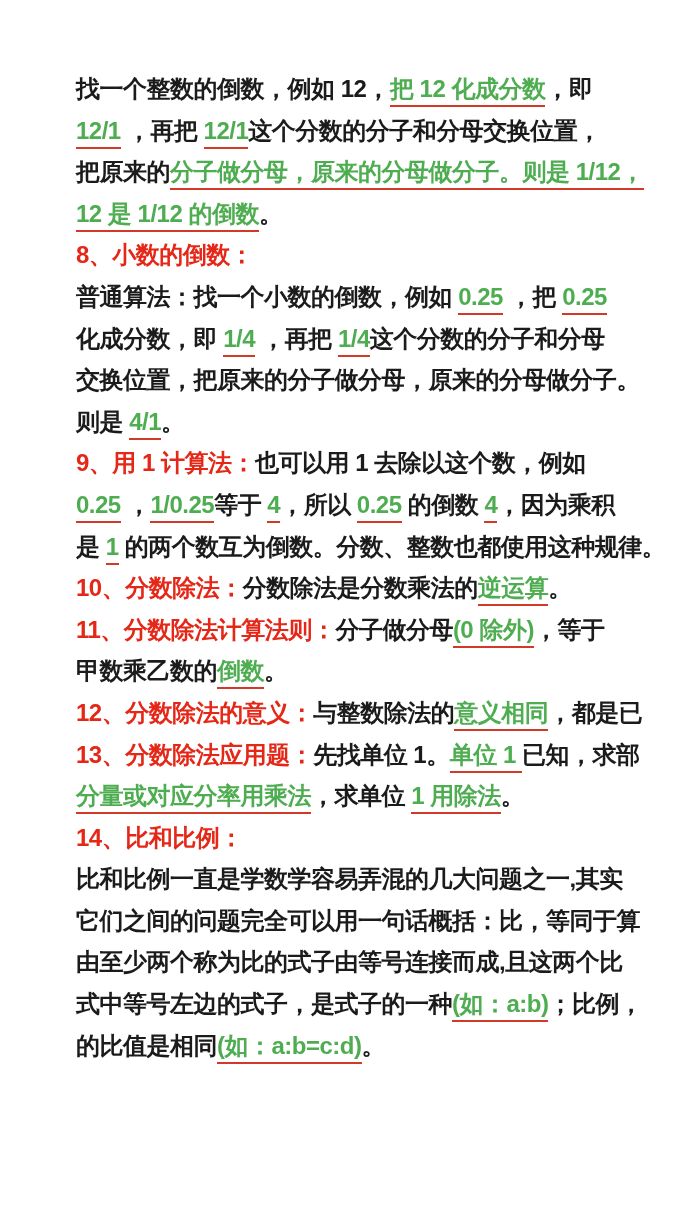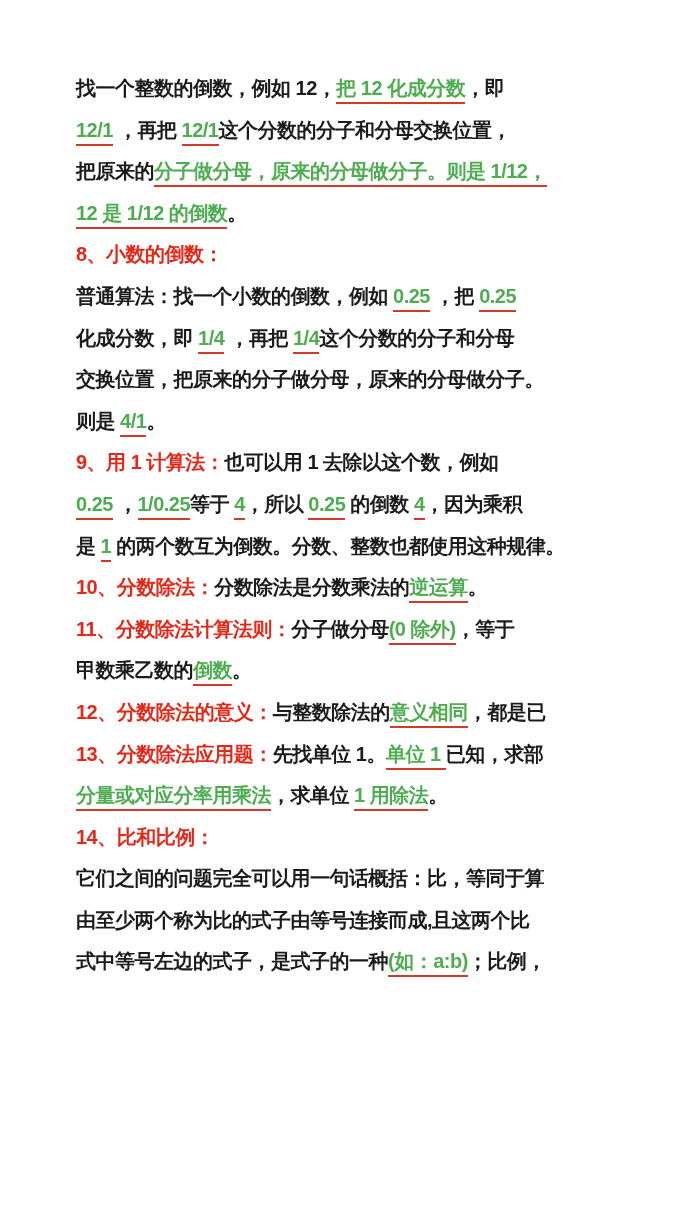--- a/index.html
+++ b/index.html
@@ -15,21 +15,21 @@
     box-sizing: border-box;
     padding: 68px 40px 0 76px;
     overflow: hidden;
     font-family: "Liberation Sans", "DejaVu Sans", sans-serif;
     font-weight: 700;
   }
   .text-block {
     width: 100%;
   }
   .line {
-    font-size: 20px;
+    font-size: 24px;
     line-height: 41.6px;
     letter-spacing: -0.5px;
     white-space: nowrap;
     color: var(--body-black, #1b1b1b);
   }
   .seg-black {
     color: var(--body-black, #1b1b1b);
   }
   .seg-red {
     color: var(--heading-red, #e52718);
@@ -57,17 +57,19 @@
       <div class="line"><span class="seg-red">9、用 1 计算法：</span><span class="seg-black">也可以用 1 去除以这个数，例如</span></div>
       <div class="line"><span class="seg-green">0.25</span><span class="seg-black"> ，</span><span class="seg-green">1/0.25</span><span class="seg-black">等于 </span><span class="seg-green">4</span><span class="seg-black">，所以 </span><span class="seg-green">0.25</span><span class="seg-black"> 的倒数 </span><span class="seg-green">4</span><span class="seg-black">，因为乘积</span></div>
       <div class="line"><span class="seg-black">是 </span><span class="seg-green">1</span><span class="seg-black"> 的两个数互为倒数。分数、整数也都使用这种规律。</span></div>
       <div class="line"><span class="seg-red">10、分数除法：</span><span class="seg-black">分数除法是分数乘法的</span><span class="seg-green">逆运算</span><span class="seg-black">。</span></div>
       <div class="line"><span class="seg-red">11、分数除法计算法则：</span><span class="seg-black">分子做分母</span><span class="seg-green">(0 除外)</span><span class="seg-black">，等于</span></div>
       <div class="line"><span class="seg-black">甲数乘乙数的</span><span class="seg-green">倒数</span><span class="seg-black">。</span></div>
       <div class="line"><span class="seg-red">12、分数除法的意义：</span><span class="seg-black">与整数除法的</span><span class="seg-green">意义相同</span><span class="seg-black">，都是已</span></div>
       <div class="line"><span class="seg-red">13、分数除法应用题：</span><span class="seg-black">先找单位 1。</span><span class="seg-green">单位 1 </span><span class="seg-black">已知，求部</span></div>
       <div class="line"><span class="seg-green">分量或对应分率用乘法</span><span class="seg-black">，求单位 </span><span class="seg-green">1 用除法</span><span class="seg-black">。</span></div>
       <div class="line"><span class="seg-red">14、比和比例：</span></div>
+      <div class="line"><span class="seg-black">比和比例一直是学数学容易弄混的几大问题之一,其实</span></div>
       <div class="line"><span class="seg-black">它们之间的问题完全可以用一句话概括：比，等同于算</span></div>
       <div class="line"><span class="seg-black">由至少两个称为比的式子由等号连接而成,且这两个比</span></div>
       <div class="line"><span class="seg-black">式中等号左边的式子，是式子的一种</span><span class="seg-green">(如：a:b)</span><span class="seg-black">；比例，</span></div>
+      <div class="line"><span class="seg-black">的比值是相同</span><span class="seg-green">(如：a:b=c:d)</span><span class="seg-black">。</span></div>
     </div>
 </div>
 
 </body></html>

